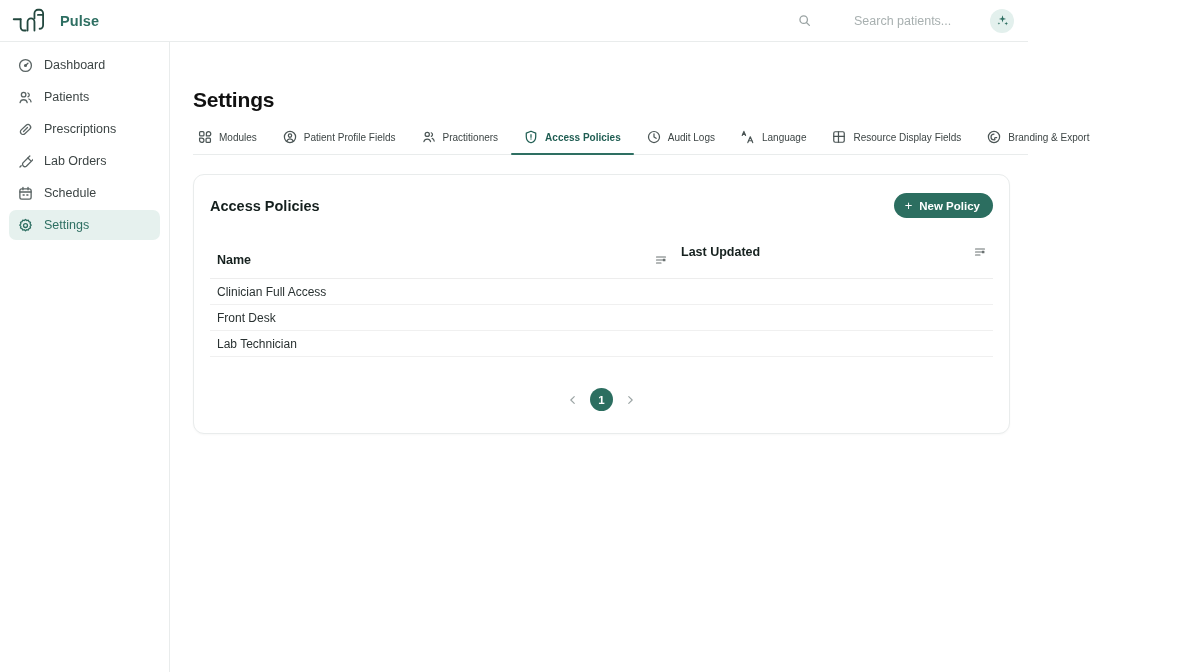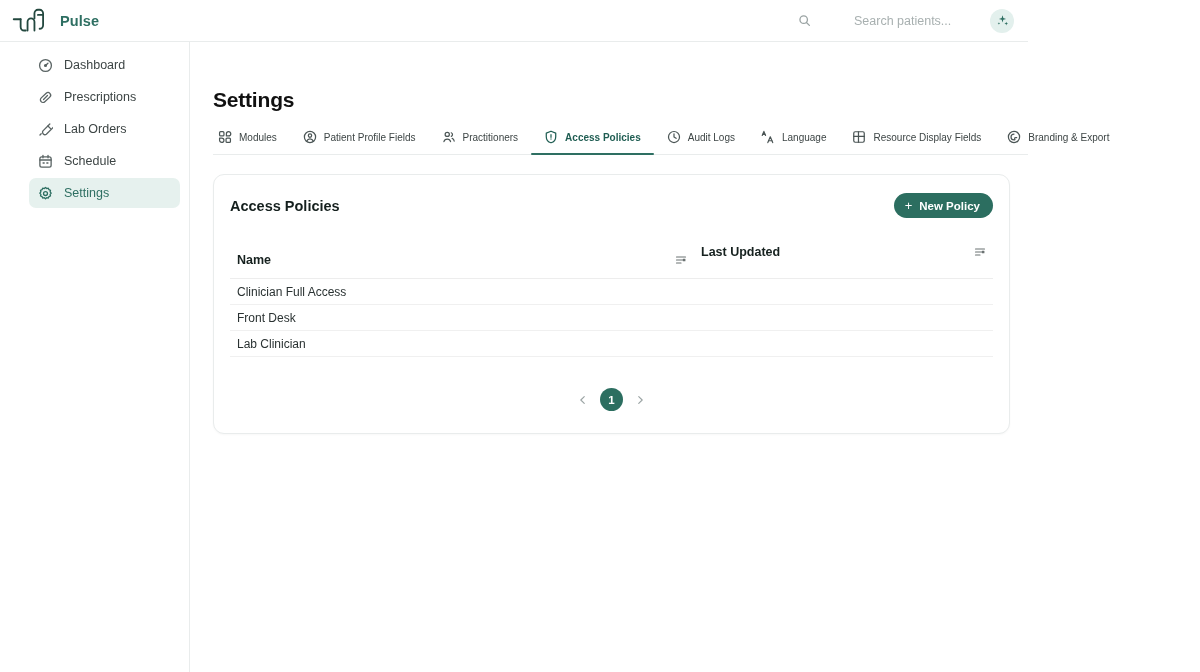--- a/index.html
+++ b/index.html
@@ -36,21 +36,21 @@
   .search-input::placeholder { color: #a8b0b0; }
   .ai-btn {
     width: 24px; height: 24px; border-radius: 50%;
     background: #e3f0ed; border: none; margin-left: 8px;
     display: flex; align-items: center; justify-content: center;
     cursor: pointer; color: #2e6f62;
   }
   .ai-btn svg { width: 13px; height: 13px; display: block; }
 
   
-  .body { flex: 1; display: flex; min-height: 0; padding-left: 20px; }
+  .body { flex: 1; display: flex; min-height: 0; }
 
   
   .sidebar {
     width: 170px; flex: 0 0 170px;
     border-right: 1px solid #e9ecec;
     background: #ffffff;
     padding: 8px 9px 0 9px;
   }
   .nav-item {
     display: flex; align-items: center; gap: 11px;
@@ -195,20 +195,31 @@
         <span>
           <svg class="nav-ico" viewBox="0 0 16 16" fill="none" stroke="currentColor" stroke-width="1.4" stroke-linecap="round" stroke-linejoin="round">
             <circle cx="8" cy="8" r="6.3"></circle>
               <path d="M8 8 L10.6 5.6"></path>
               <circle cx="8" cy="8" r="1"></circle>
           </svg>
         </span>
         <span>Dashboard</span>
       </div>
 
+      <div class="nav-item">
+        <span>
+          <svg class="nav-ico" viewBox="0 0 16 16" fill="none" stroke="currentColor" stroke-width="1.4" stroke-linecap="round" stroke-linejoin="round">
+            <circle cx="6" cy="5" r="2.4"></circle>
+              <path d="M2.2 13.4 a3.9 3.9 0 0 1 7.6 0"></path>
+            <path d="M10.6 3.2 a2.2 2.2 0 0 1 0 4.1"></path>
+              <path d="M11.6 9.6 a3.6 3.6 0 0 1 2.3 3"></path>
+          </svg>
+        </span>
+        <span>Patients</span>
+      </div>
 
 
       <div class="nav-item">
         <span>
           <svg class="nav-ico" viewBox="0 0 16 16" fill="none" stroke="currentColor" stroke-width="1.4" stroke-linecap="round" stroke-linejoin="round">
             <rect x="1.6" y="5.2" width="12.8" height="5.6" rx="2.8" transform="rotate(-43 8 8)"></rect>
             <path d="M5.9 10.1 L10.1 5.9"></path>
           </svg>
         </span>
         <span>Prescriptions</span>
@@ -385,21 +396,21 @@
 
           <div class="trow">
             <div class="td col-name">Clinician Full Access</div>
             <div class="td col-updated"></div>
           </div>
           <div class="trow">
             <div class="td col-name">Front Desk</div>
             <div class="td col-updated"></div>
           </div>
           <div class="trow">
-            <div class="td col-name">Lab Clinician</div>
+            <div class="td col-name">Lab Technician</div>
             <div class="td col-updated"></div>
           </div>
         </div>
 
         <div class="pagination">
           <button class="pg-btn">
             <span>
               <svg viewBox="0 0 16 16" fill="none" stroke="currentColor" stroke-width="1.8" stroke-linecap="round" stroke-linejoin="round">
                   <path d="M10 2.5 L4.5 8 L10 13.5"></path>
                 </svg>

